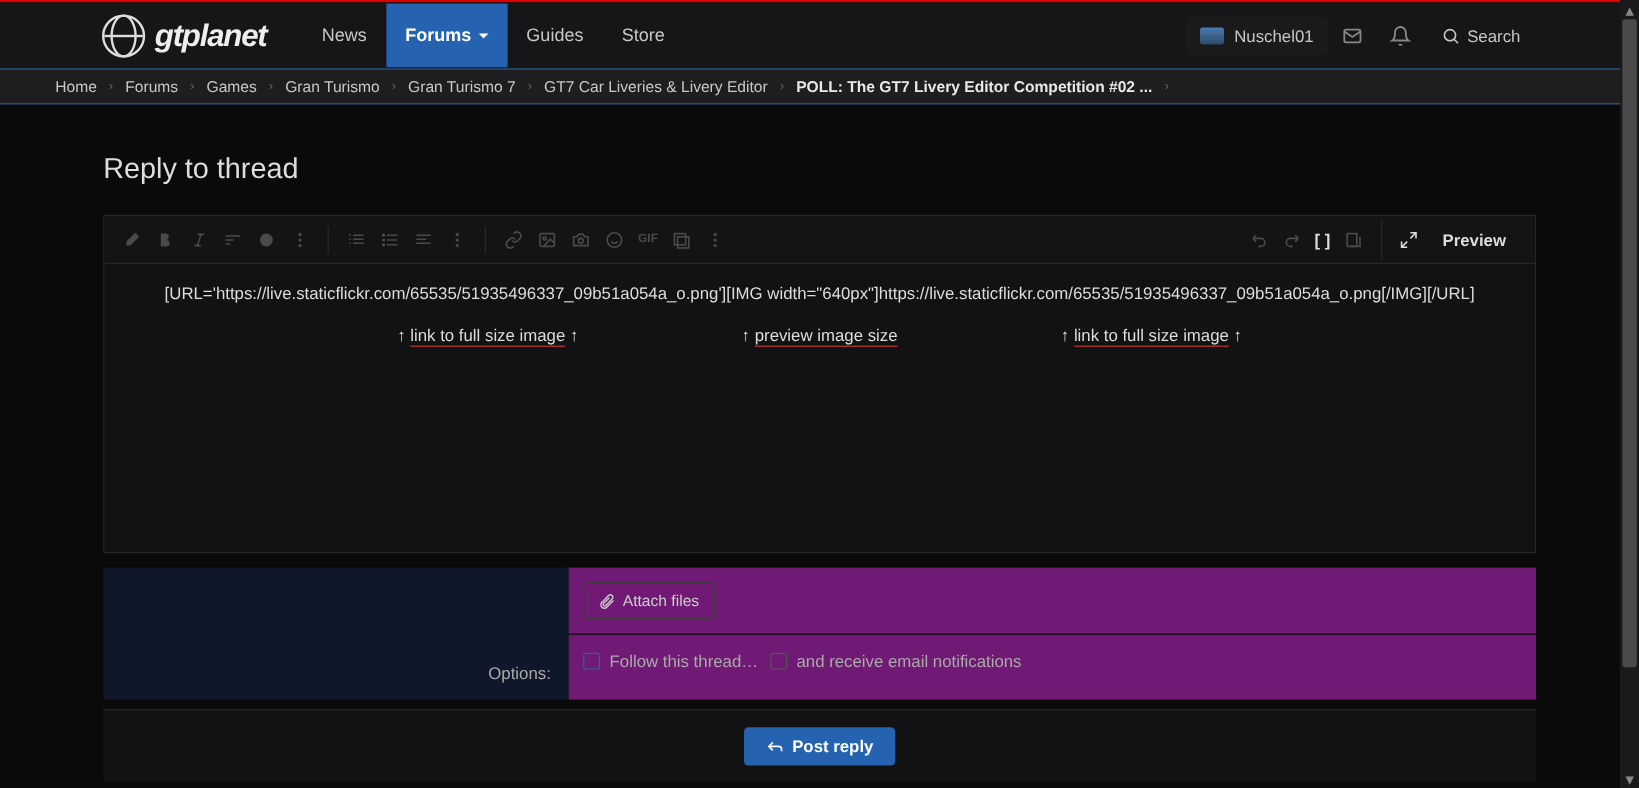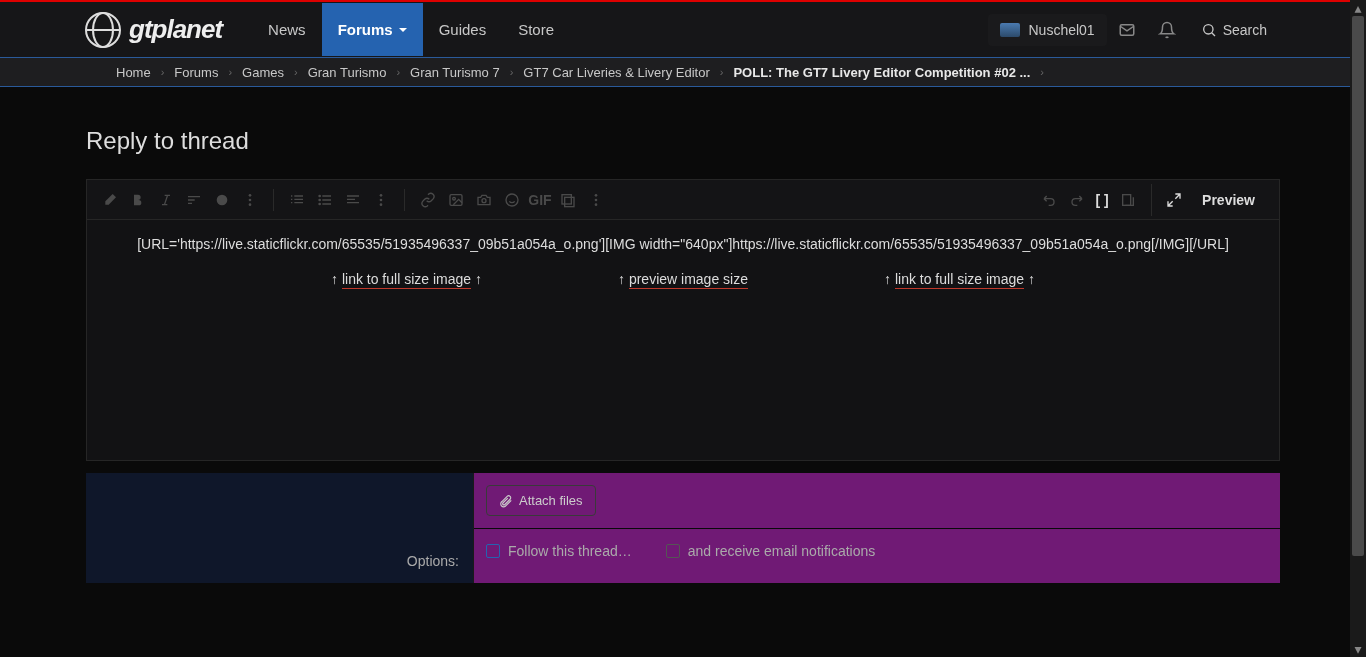--- a/index.html
+++ b/index.html
@@ -118,21 +118,21 @@
   gap: 6px;
   padding: 8px 14px;
   color: #c8c8c8;
   cursor: pointer;
 }
 .breadcrumb-bar {
   background: #1e1e20;
   height: 30px;
   display: flex;
   align-items: center;
-  padding: 0 116px;
+  padding: 0 46px;
   border-top: 1px solid #2a5a9a;
   border-bottom: 1px solid #2a5a9a;
   font-size: 13px;
 }
 .breadcrumb-item {
   color: #c8c8c8;
   cursor: pointer;
 }
 .breadcrumb-item.current {
   font-weight: 600;
@@ -260,21 +260,21 @@
   display: flex;
   flex-direction: row;
   gap: 10px;
 }
 .checkbox-item {
   display: flex;
   align-items: center;
   gap: 8px;
   color: #aaa;
 }
-.checkbox-item.indent { margin-left: 24px; }
+.checkbox-item.indent { }
 .checkbox {
   width: 14px;
   height: 14px;
   border: 1.5px solid #2563b0;
   border-radius: 2px;
   cursor: pointer;
 }
 .checkbox.dim { border-color: #555; }
 .footer-btn-row {
   padding: 14px;
@@ -471,21 +471,21 @@
               <path d="M3 8h4l2-3h6l2 3h4v11H3z"></path>
               <circle cx="12" cy="13" r="3"></circle>
             </svg>
           </div>
         <div class="tb-btn">
             <svg viewBox="0 0 24 24" fill="none" stroke="currentColor" stroke-width="2">
               <circle cx="12" cy="12" r="9"></circle>
               <path d="M8 14s1.5 2 4 2 4-2 4-2M9 9h.01M15 9h.01"></path>
             </svg>
           </div>
-        <div class="tb-btn" style="font-size:14px;font-weight:700;color:#4a4a4a">GIF</div>
+        <div class="tb-btn" style="font-size:10px;font-weight:700;color:#4a4a4a">GIF</div>
         <div class="tb-btn">
             <svg viewBox="0 0 24 24" fill="none" stroke="currentColor" stroke-width="2">
               <rect x="3" y="4" width="14" height="14"></rect>
               <rect x="7" y="8" width="14" height="14"></rect>
             </svg>
           </div>
         <div class="tb-btn">
             <svg viewBox="0 0 24 24" fill="currentColor">
               <circle cx="12" cy="5" r="2"></circle>
               <circle cx="12" cy="12" r="2"></circle>
@@ -548,19 +548,27 @@
           <span>Follow this thread…</span>
         </div>
         <div class="checkbox-item indent">
           <div class="checkbox dim"></div>
           <span>and receive email notifications</span>
         </div>
       </div>
     </div>
   </div>
 
+  <div class="footer-btn-row">
+    <div class="post-btn">
+      <svg viewBox="0 0 24 24" width="16" height="16" fill="none" stroke="currentColor" stroke-width="2">
+          <path d="M9 17l-5-5 5-5M4 12h12a4 4 0 014 4v2"></path>
+        </svg>
+      <span>Post reply</span>
+    </div>
+  </div>
 </div>
 
 <div class="scrollbar">
   <div class="scrollbar-arrow up">▴</div>
   <div class="scrollbar-thumb"></div>
   <div class="scrollbar-arrow down">▾</div>
 </div>
 
 </body></html>

